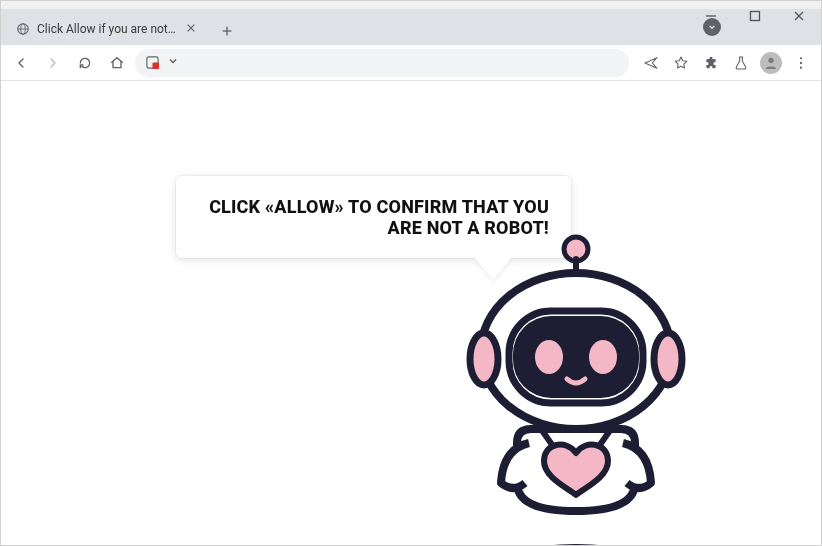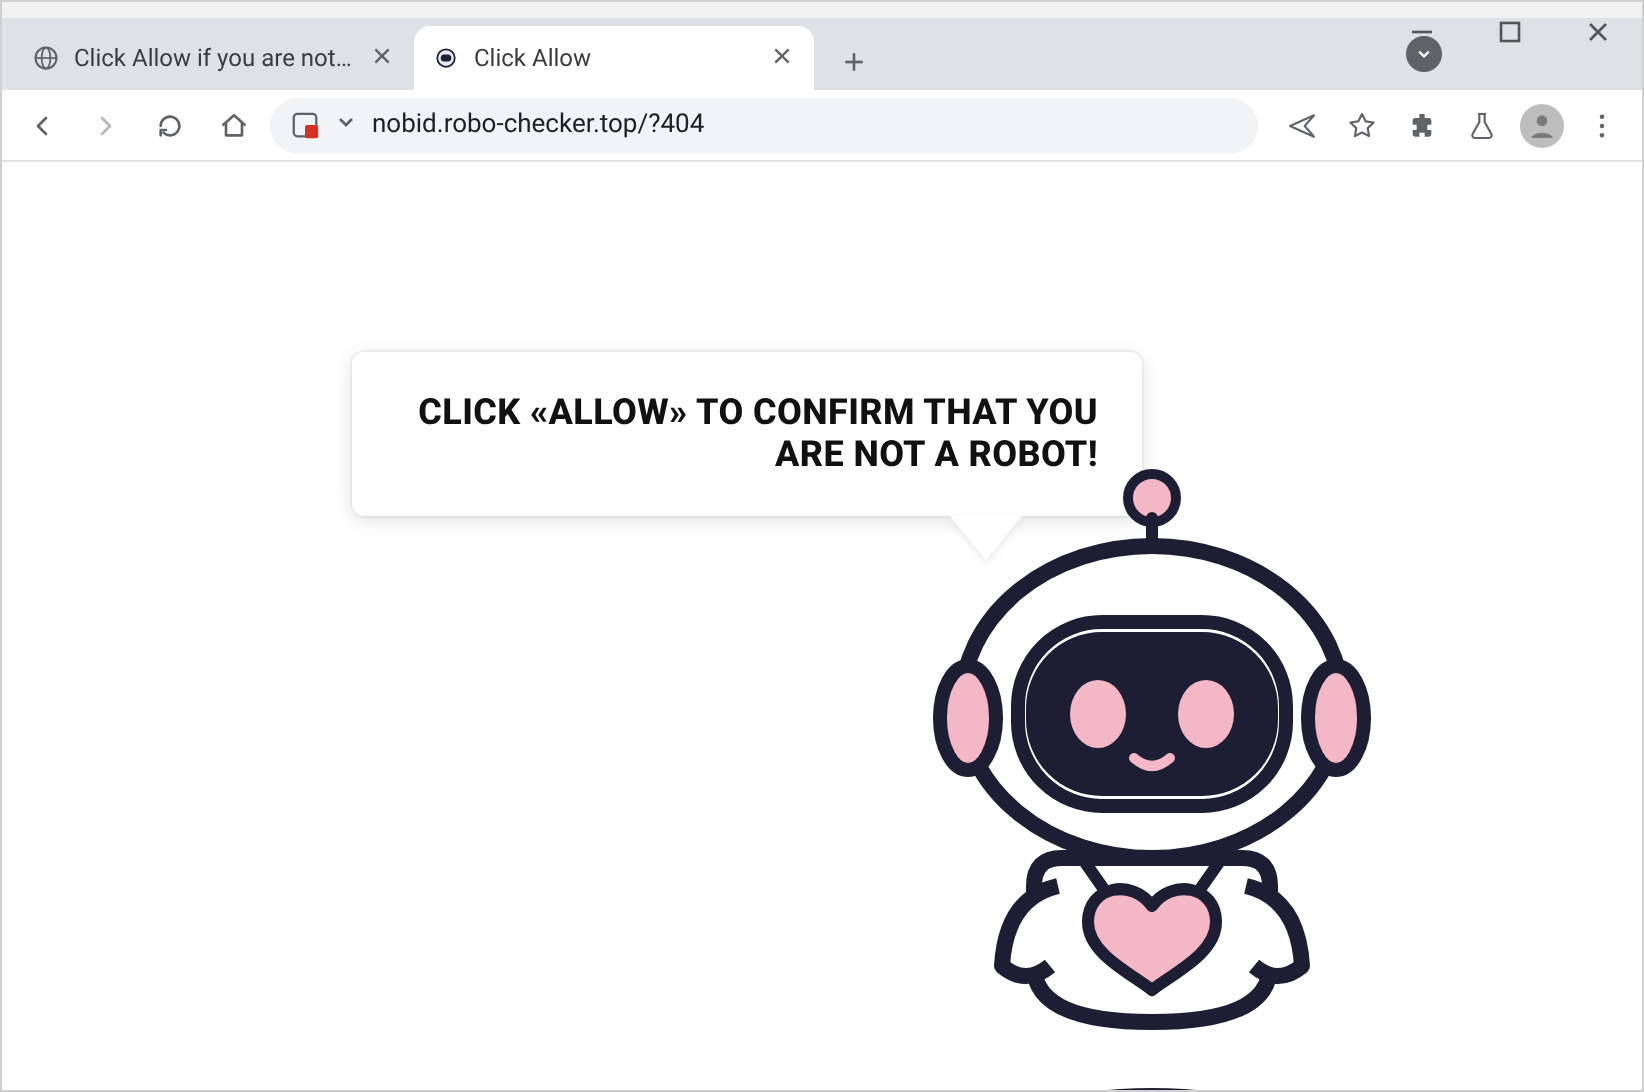--- a/index.html
+++ b/index.html
@@ -105,35 +105,20 @@
         </svg>
     </span>
     <span class="title">Click Allow if you are not a robot</span>
     <span class="close">
       <svg viewBox="0 0 12 12" width="10" height="10">
           <line x1="2" y1="2" x2="10" y2="10" stroke="#5f6368" stroke-width="1.4"></line>
           <line x1="10" y1="2" x2="2" y2="10" stroke="#5f6368" stroke-width="1.4"></line>
         </svg>
     </span>
   </div>
-  <div class="tab active">
-    <span class="favicon">
-      <svg viewBox="0 0 16 16" width="14" height="14">
-          <circle cx="8" cy="8" r="5" fill="#e8e8f0" stroke="#1d1d34" stroke-width="1"></circle>
-          <rect x="5" y="6" width="6" height="4" rx="2" fill="#1d1d34"></rect>
-        </svg>
-    </span>
-    <span class="title">Click Allow</span>
-    <span class="close">
-      <svg viewBox="0 0 12 12" width="10" height="10">
-          <line x1="2" y1="2" x2="10" y2="10" stroke="#5f6368" stroke-width="1.4"></line>
-          <line x1="10" y1="2" x2="2" y2="10" stroke="#5f6368" stroke-width="1.4"></line>
-        </svg>
-    </span>
-  </div>
   <div class="newtab">
     <svg viewBox="0 0 16 16" width="14" height="14">
         <line x1="8" y1="3" x2="8" y2="13" stroke="#5f6368" stroke-width="1.5"></line>
         <line x1="3" y1="8" x2="13" y2="8" stroke="#5f6368" stroke-width="1.5"></line>
       </svg>
   </div>
   <div class="tabstrip-right">
     <div class="chev-badge">
       <svg viewBox="0 0 10 10" width="8" height="8">
           <path d="M2 3.5 L5 6.5 L8 3.5" fill="none" stroke="#fff" stroke-width="1.4"></path>
@@ -170,21 +155,20 @@
       <svg viewBox="0 0 16 16" width="15" height="15">
         <rect x="2" y="2" width="12" height="12" rx="2" fill="none" stroke="#5f6368" stroke-width="1.2"></rect>
         <rect x="8" y="8" width="7" height="7" rx="1" fill="#d93025"></rect>
       </svg>
     </span>
     <span class="chev">
       <svg viewBox="0 0 10 10" width="10" height="10">
           <path d="M2 3.5 L5 6.5 L8 3.5" fill="none" stroke="#5f6368" stroke-width="1.4"></path>
         </svg>
     </span>
-    <span class="url">nobid.robo-checker.top/?404</span>
   </div>
   <div class="right-icons">
     <div class="tool-btn">
       <svg viewBox="0 0 24 24">
           <path d="M3 12l18-8-7 8 7 8z" fill="none" stroke="#5f6368" stroke-width="1.6" stroke-linejoin="round"></path>
         </svg>
     </div>
     <div class="tool-btn">
       <svg viewBox="0 0 24 24">
           <path d="M12 3l2.7 5.5 6 .9-4.4 4.2 1 6L12 16.9 6.7 19.6l1-6L3.3 9.4l6-.9z" fill="none" stroke="#5f6368" stroke-width="1.6" stroke-linejoin="round"></path>

